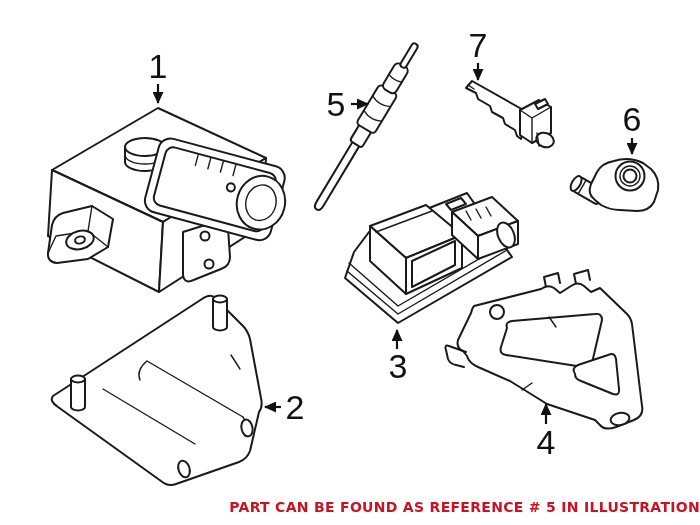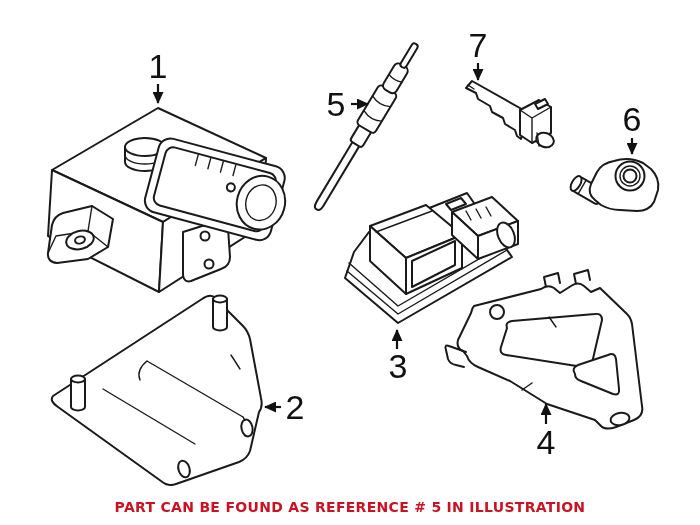--- a/index.html
+++ b/index.html
@@ -20,21 +20,21 @@
   .ref-label {
     position: absolute;
     transform: translate(-50%, -50%);
     font-size: 34px;
     line-height: 1;
     color: #111111;
   }
   .caption {
     position: absolute;
     left: 0; top: 499px; width: 100%;
-    text-align: center;
+    text-align: right;
     font-family: "DejaVu Sans", "Liberation Sans", sans-serif;
     font-weight: bold;
     font-size: 14px;
     letter-spacing: 0.3px;
     color: #cc1122;
   }
 </style>
 </head>
 <body>
 

